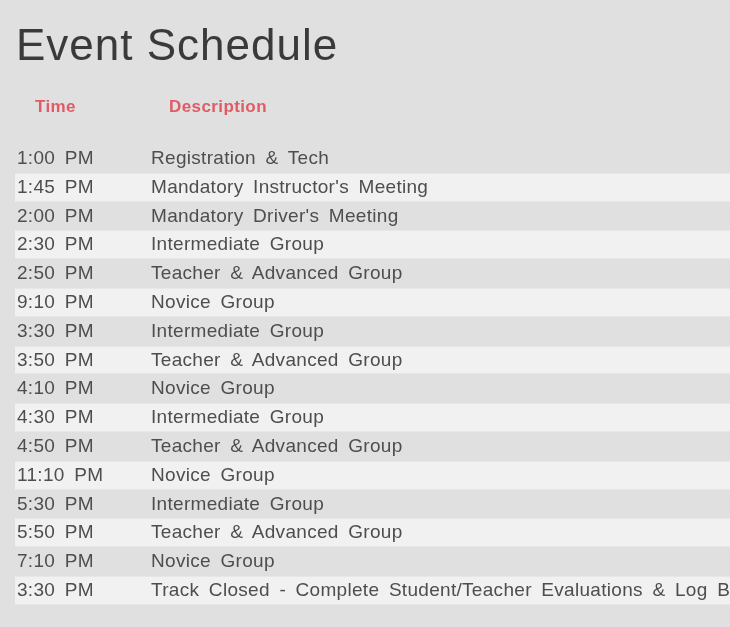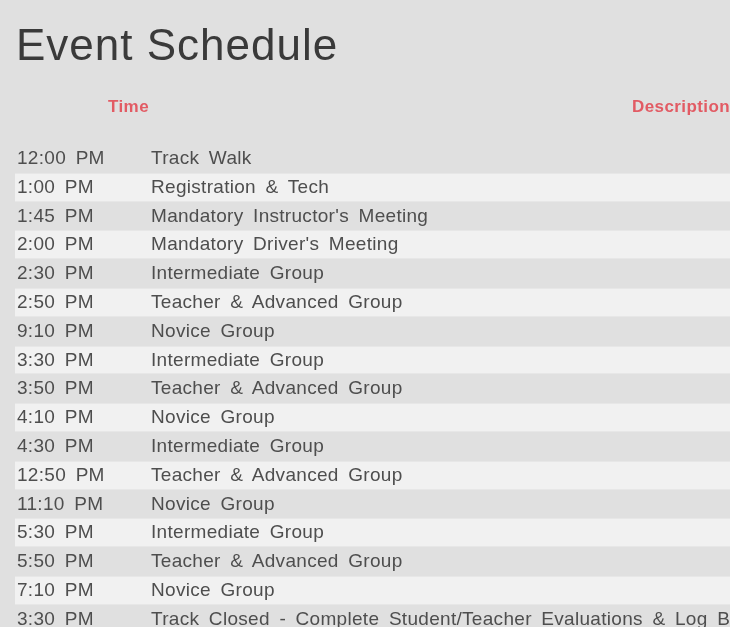--- a/index.html
+++ b/index.html
@@ -31,21 +31,21 @@
     color: var(--title-text);
   }
   table.schedule {
     border-collapse: collapse;
     table-layout: fixed;
     margin-left: 15px;
     width: 715px;
   }
   col.col-time { width: 134px; }
   table.schedule th {
-    text-align: right;
+    text-align: left;
     color: var(--accent);
     font-size: 17px;
     font-weight: 700;
     letter-spacing: 0.4px;
     line-height: 17px;
     padding: 28px 0 29px 20px;
     white-space: nowrap;
   }
   table.schedule tbody td {
     height: 28.8px;
@@ -75,24 +75,20 @@
     <col class="col-time">
     <col class="col-description">
   </colgroup>
   <thead>
     <tr>
       <th>Time</th>
       <th>Description</th>
     </tr>
   </thead>
   <tbody>
-  <tr>
-    <td>12:00 PM</td>
-    <td>Track Walk</td>
-  </tr>
 
   <tr>
     <td>1:00 PM</td>
     <td>Registration &amp; Tech</td>
   </tr>
 
   <tr>
     <td>1:45 PM</td>
     <td>Mandatory Instructor's Meeting</td>
   </tr>
@@ -131,21 +127,21 @@
     <td>4:10 PM</td>
     <td>Novice Group</td>
   </tr>
 
   <tr>
     <td>4:30 PM</td>
     <td>Intermediate Group</td>
   </tr>
 
   <tr>
-    <td>12:50 PM</td>
+    <td>4:50 PM</td>
     <td>Teacher &amp; Advanced Group</td>
   </tr>
 
   <tr>
     <td>11:10 PM</td>
     <td>Novice Group</td>
   </tr>
 
   <tr>
     <td>5:30 PM</td>

